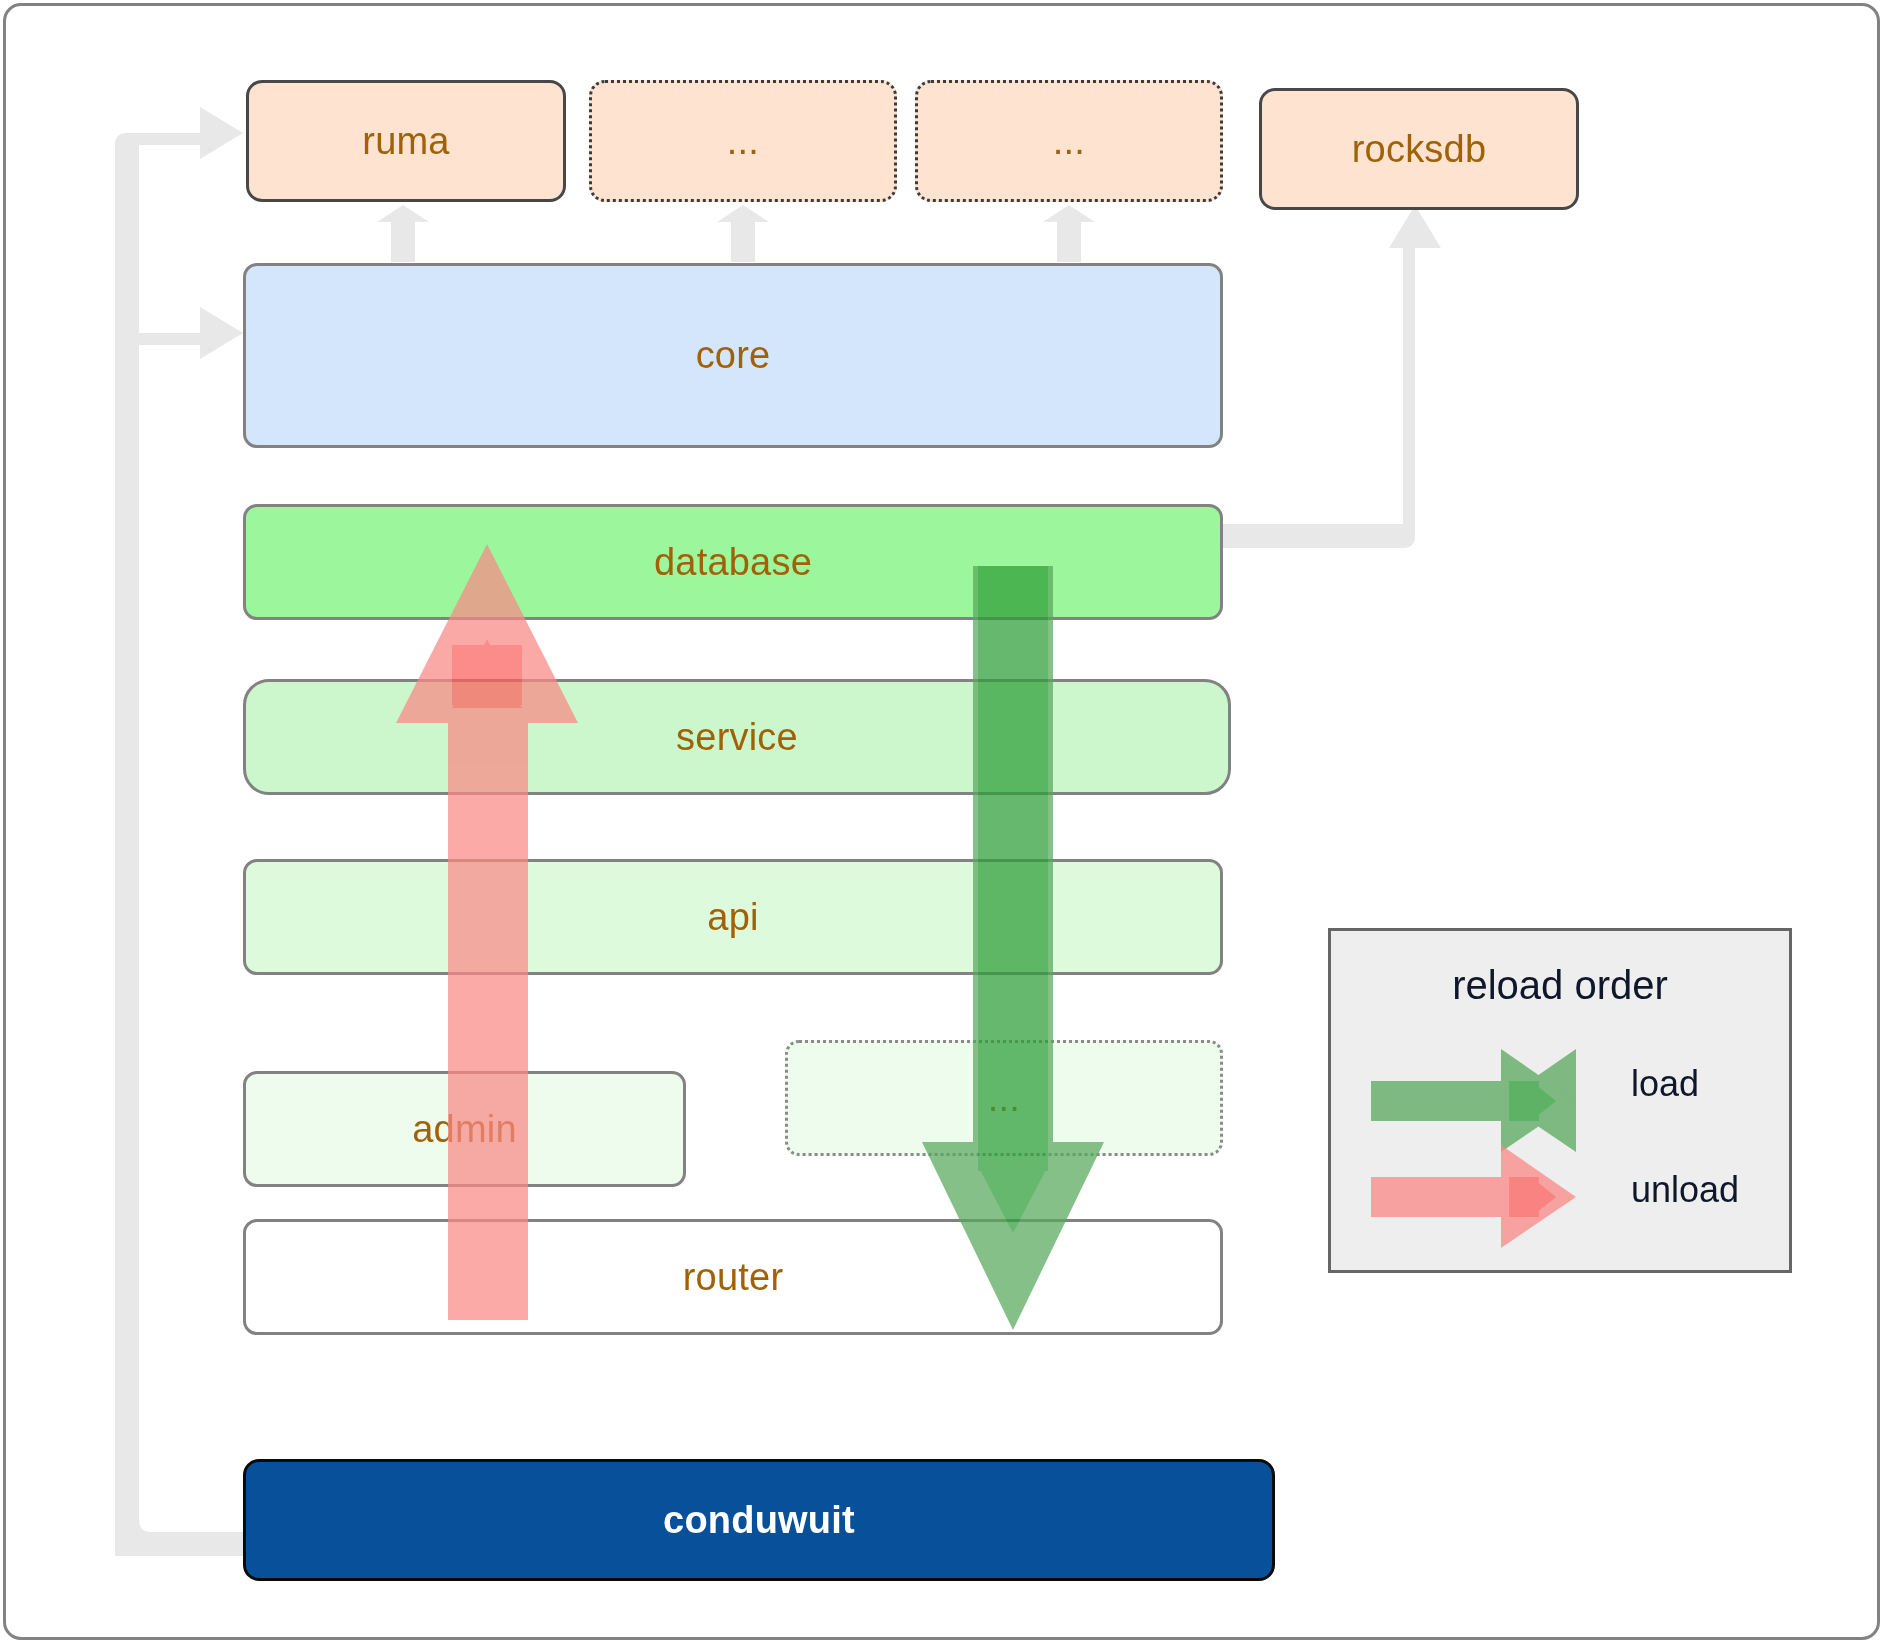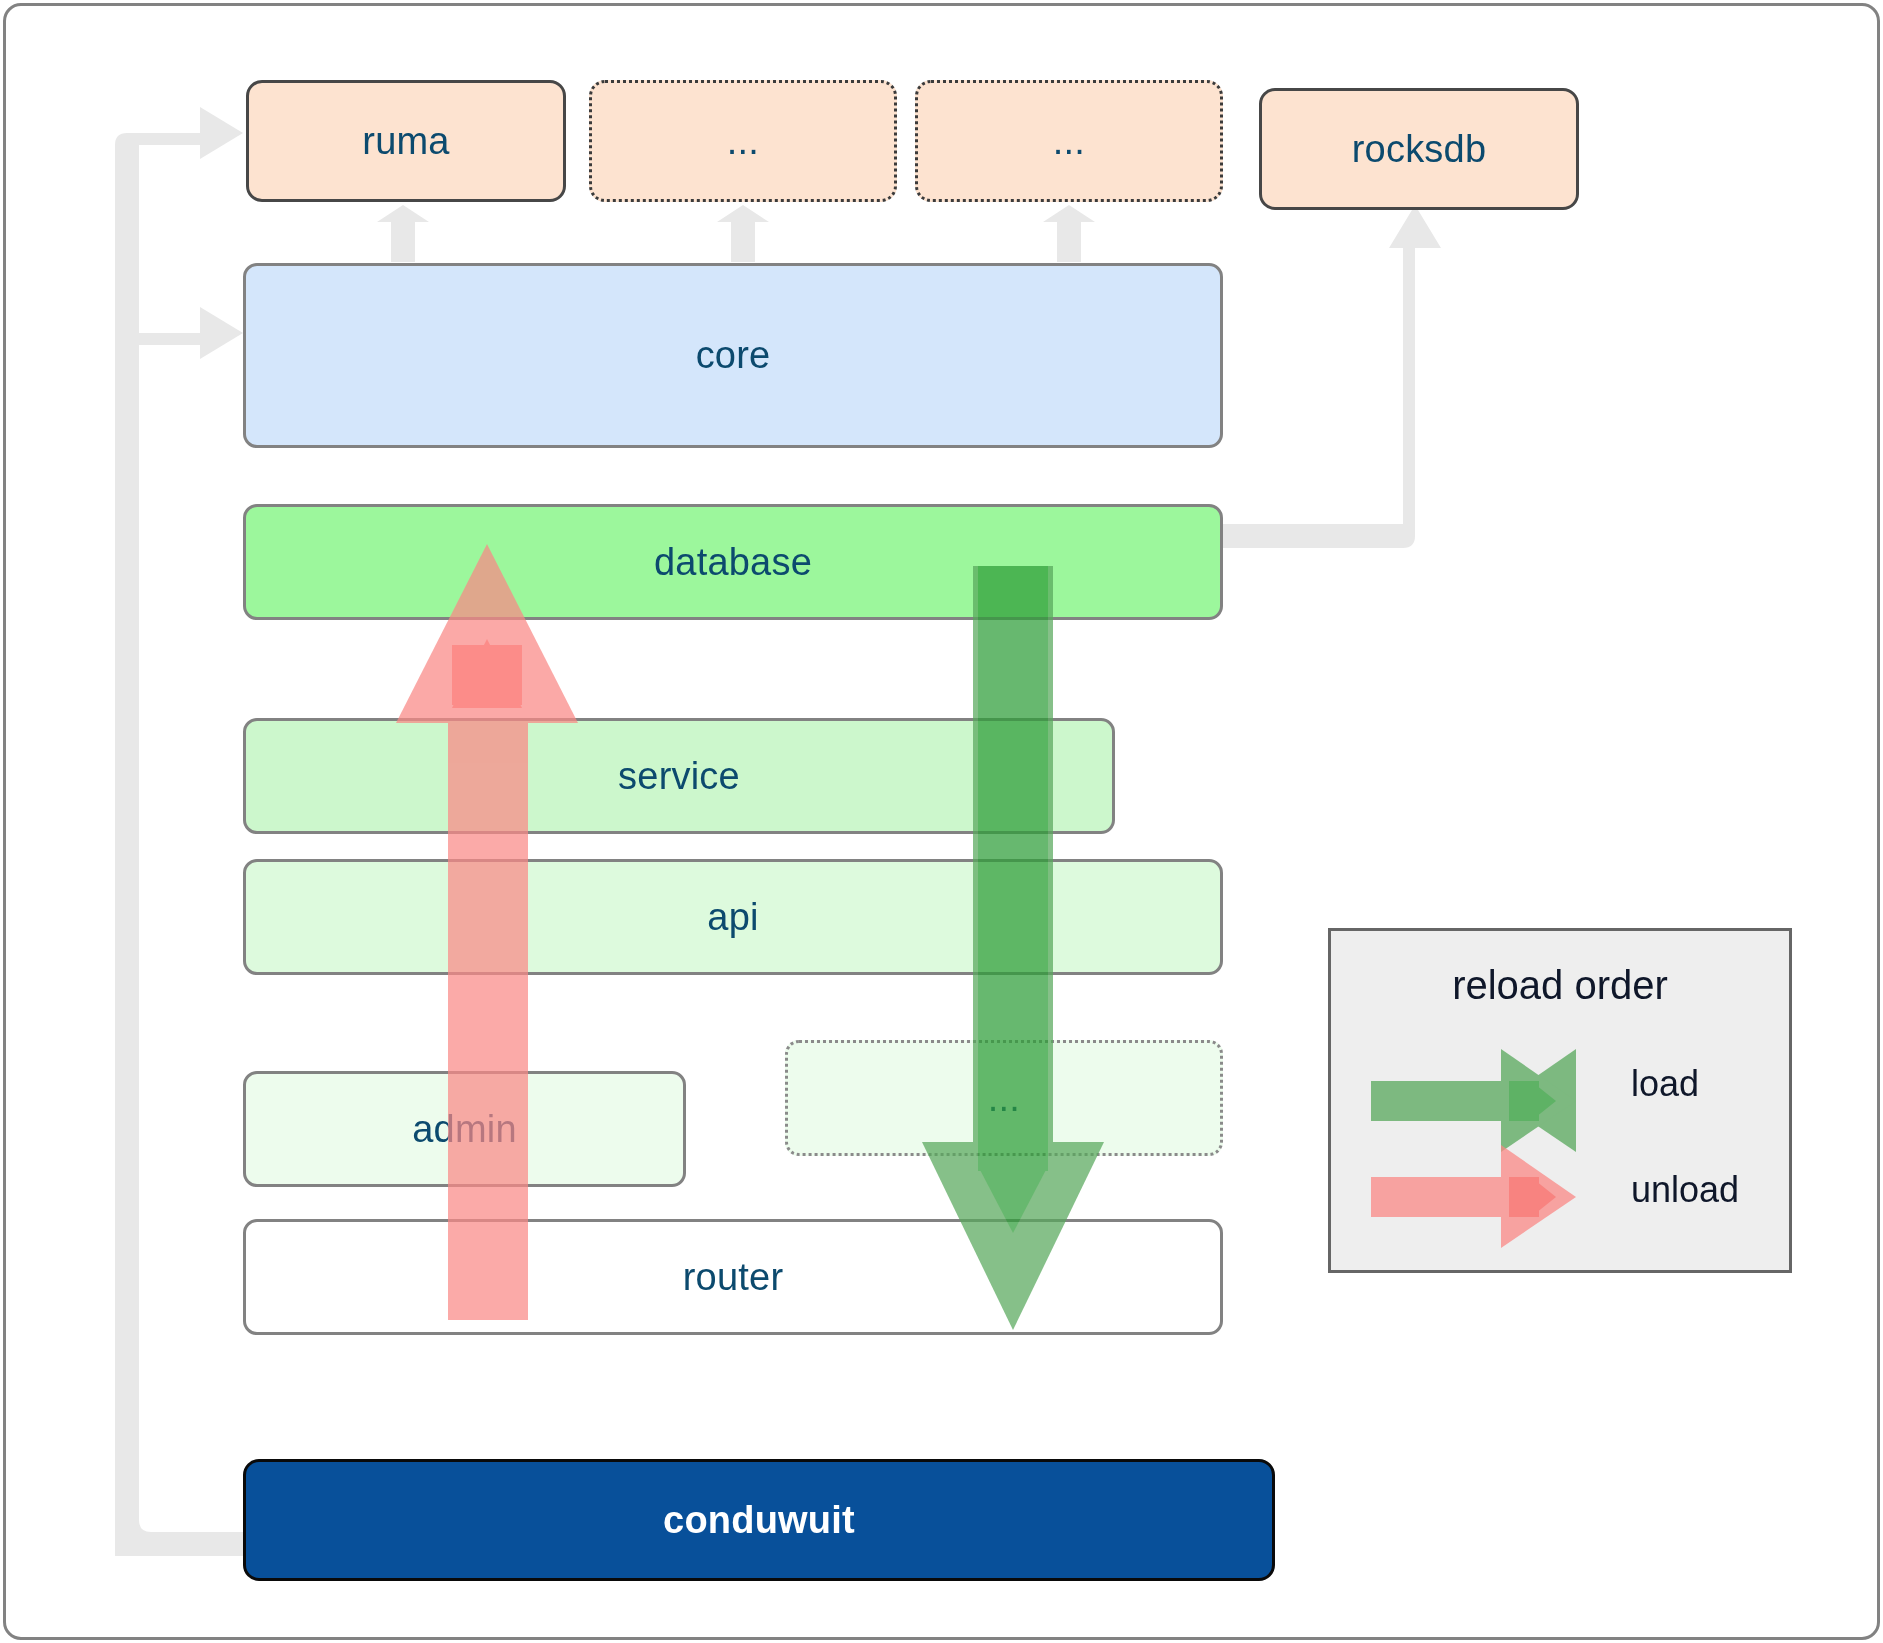--- a/index.html
+++ b/index.html
@@ -21,21 +21,21 @@
     border: 3px solid #828282;
     border-radius: 18px;
     background: #ffffff;
   }
   .node {
     position: absolute;
     display: flex;
     align-items: center;
     justify-content: center;
     border-radius: 14px;
-    color: #0c4a6e;
+    color: #a16207;
     font-size: 38px;
     font-weight: 400;
     letter-spacing: 0.2px;
     z-index: 4;
   }
   .node .lbl { pointer-events: none; }
 
   
   .dep {
     background: #fde3d0;
@@ -145,21 +145,21 @@
   </div>
 
   <div class="node layer c-core" style="left:243px; top:263px; width:980px; height:185px;">
     <span class="lbl">core</span>
   </div>
 
   <div class="node layer c-database" style="left:243px; top:504px; width:980px; height:116px;">
     <span class="lbl">database</span>
   </div>
 
-  <div class="node layer c-service" style="left:243px; top:718px; width:872px; height:116px;">
+  <div class="node layer c-service" style="left:243px; top:679px; width:988px; height:116px;border-radius:26px;">
     <span class="lbl">service</span>
   </div>
 
   <div class="node layer c-api" style="left:243px; top:859px; width:980px; height:116px;">
     <span class="lbl">api</span>
   </div>
 
   <div class="node layer c-admin" style="left:243px; top:1040px; width:443px; height:116px;margin-top:31px;">
     <span class="lbl">admin</span>
   </div>

